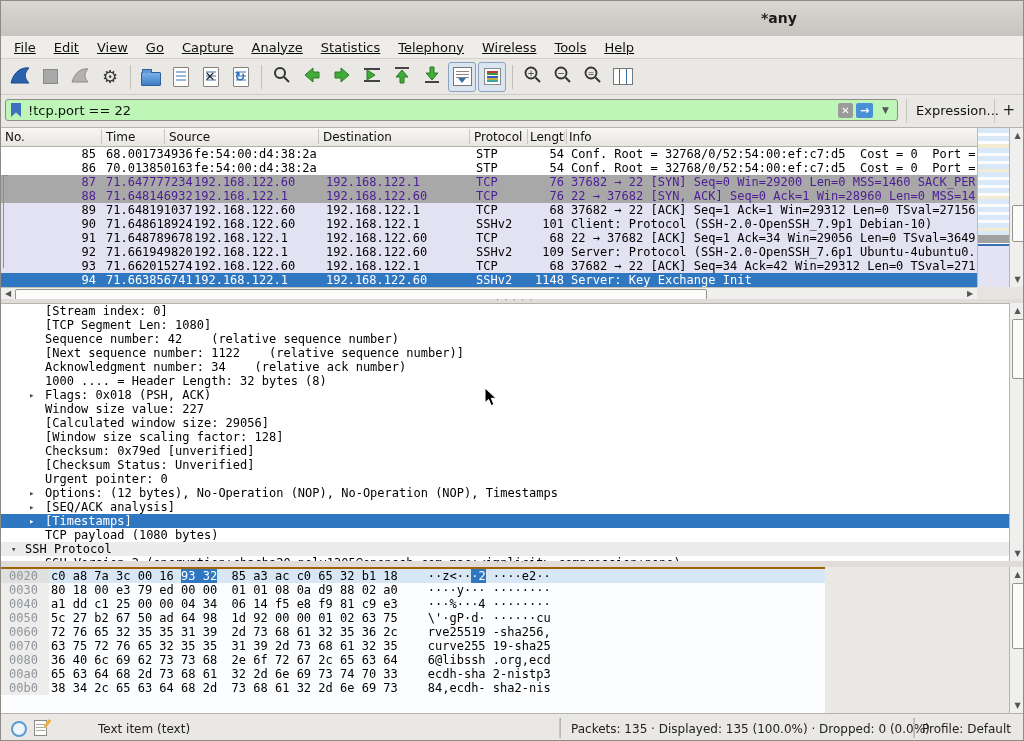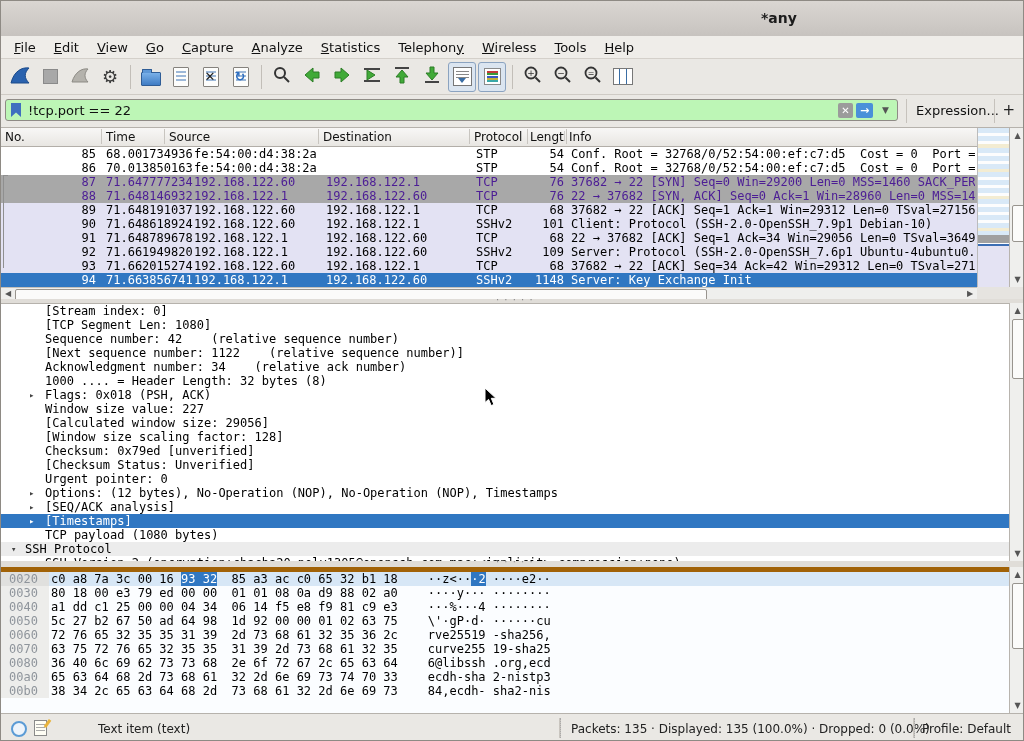--- a/index.html
+++ b/index.html
@@ -3,21 +3,21 @@
 <meta charset="utf-8">
 <style>
   html,body{margin:0;padding:0;}
   body{font-family:"DejaVu Sans","Liberation Sans",sans-serif;background:#555;}
   .app{position:relative;width:1024px;height:741px;background:#eae8e4;overflow:hidden;box-sizing:border-box;border:1px solid #8e8a84;}
   
   .titlebar{position:absolute;left:0;top:0;width:100%;height:35px;background:linear-gradient(#dad6d2,#c7c3bf);border-bottom:1px solid #a29d97;padding-left:32px;}
   .title{position:absolute;left:760px;top:9px;font-size:14px;font-weight:600;color:#1c1c1c;}
   .close-btn{position:absolute;right:8px;top:8px;width:18px;height:18px;text-align:center;line-height:18px;font-size:13px;color:#333;cursor:default;}
   
-  .menubar{position:absolute;left:0;top:35px;width:100%;height:23px;background:#efede9;border-bottom:1px solid #d4d0ca;display:flex;align-items:center;padding-left:4px;box-sizing:border-box;}
+  .menubar{position:absolute;left:0;top:35px;width:100%;height:23px;background:#efede9;border-bottom:1px solid #d4d0ca;display:flex;align-items:center;padding-left:4px;box-sizing:border-box;text-decoration:underline;}
   .menu-item{padding:2px 9px;font-size:13px;color:#111;}
   
   .toolbar{position:absolute;left:0;top:58px;width:100%;height:36px;background:#eae8e4;border-bottom:1px solid #cfcbc5;display:flex;align-items:center;padding-left:4px;box-sizing:border-box;}
   .tbtn{width:26px;height:28px;margin:0 1px;display:flex;align-items:center;justify-content:center;border:1px solid transparent;border-radius:3px;position:relative;}
   .tbtn.pressed{background:#dbe5f0;border:1px solid #8ba3c0;}
   .tsep{width:1px;height:24px;background:#c2beb8;margin:0 5px;}
   .sq-stop{width:13px;height:13px;background:#a8a8a8;border:1px solid #8a8a8a;}
   .gear{font-size:18px;color:#3b3b3b;line-height:18px;}
   .folder{width:18px;height:12px;background:linear-gradient(#79b0e8,#3f7cc4);border:1px solid #2f5d96;border-radius:1px;position:relative;margin-top:4px;}
   .folder:before{content:"";position:absolute;left:0;top:-4px;width:8px;height:3px;background:#5d97d6;border:1px solid #2f5d96;border-bottom:none;border-radius:1px 1px 0 0;}
@@ -97,21 +97,21 @@
   .dline{position:relative;height:14px;line-height:14px;padding-left:44px;white-space:pre;color:#000;}
   .dline .arr{position:absolute;left:28px;top:0;width:12px;font-size:9px;color:#444;}
   .dline.lvl0{padding-left:24px;}
   .dline.lvl0 .arr{left:10px;}
   .dline.sel{background:#3077c2;color:#fff;}
   .dline.sel .arr{color:#fff;}
   .dline.shaded{background:#ececec;}
   .sbd{left:1008px;top:302px;height:258px;}
   .sbd .thumb{top:16px;height:58px;}
   
-  .hexpane{position:absolute;left:0;top:566px;width:1008px;height:146px;background:#fbfdff;overflow:hidden;font-family:"DejaVu Sans Mono",monospace;font-size:12px;border-top:5px solid #a16207;}
+  .hexpane{position:absolute;left:0;top:566px;width:824px;height:146px;background:#fbfdff;overflow:hidden;font-family:"DejaVu Sans Mono",monospace;font-size:12px;border-top:2px solid #a16207;}
   .hrow{display:flex;height:14px;line-height:14px;white-space:pre;color:#000;}
   .hrow.hl{background:#d7e7f6;}
   .hoff{width:40px;padding-left:8px;background:#ededeb;color:#8f959c;flex:none;}
   .hrow.hl .hoff{background:#e0e0de;}
   .hhex{margin-left:2px;flex:none;}
   .hasc{margin-left:30px;flex:none;}
   .bsel{background:#3077c2;color:#fff;}
   .sbh{left:1008px;top:566px;height:146px;}
   .sbh .thumb{top:16px;height:64px;}
   

